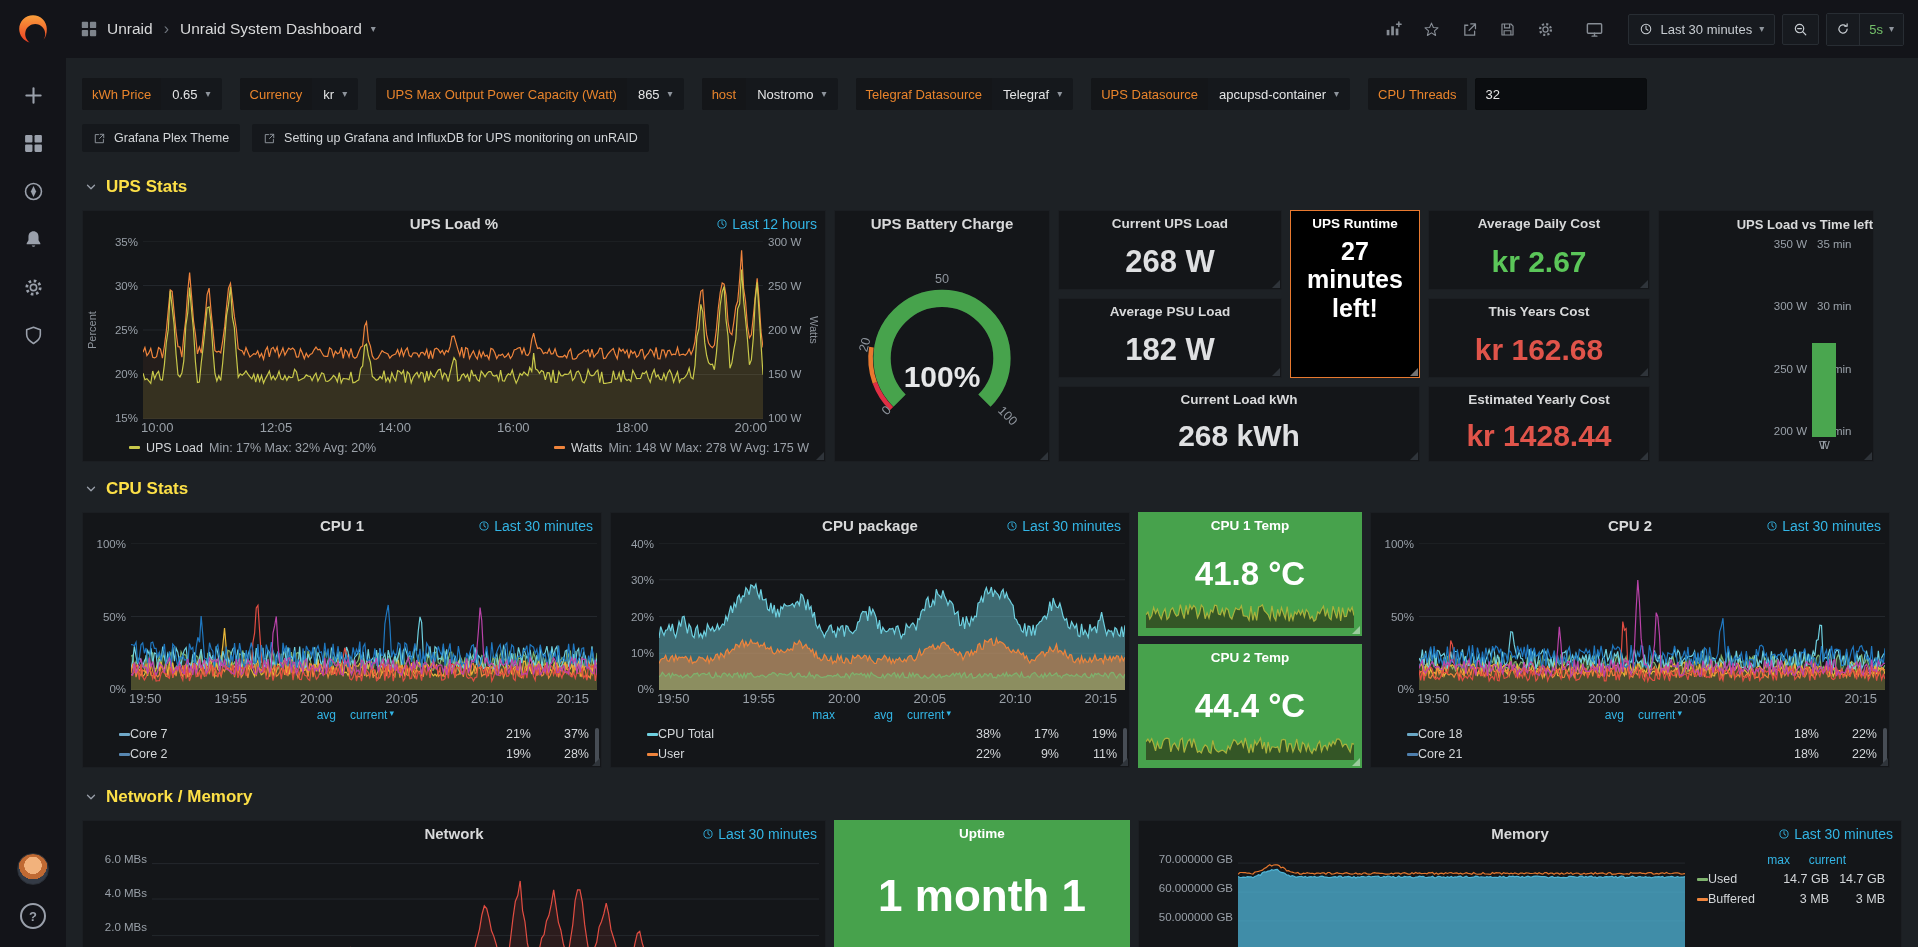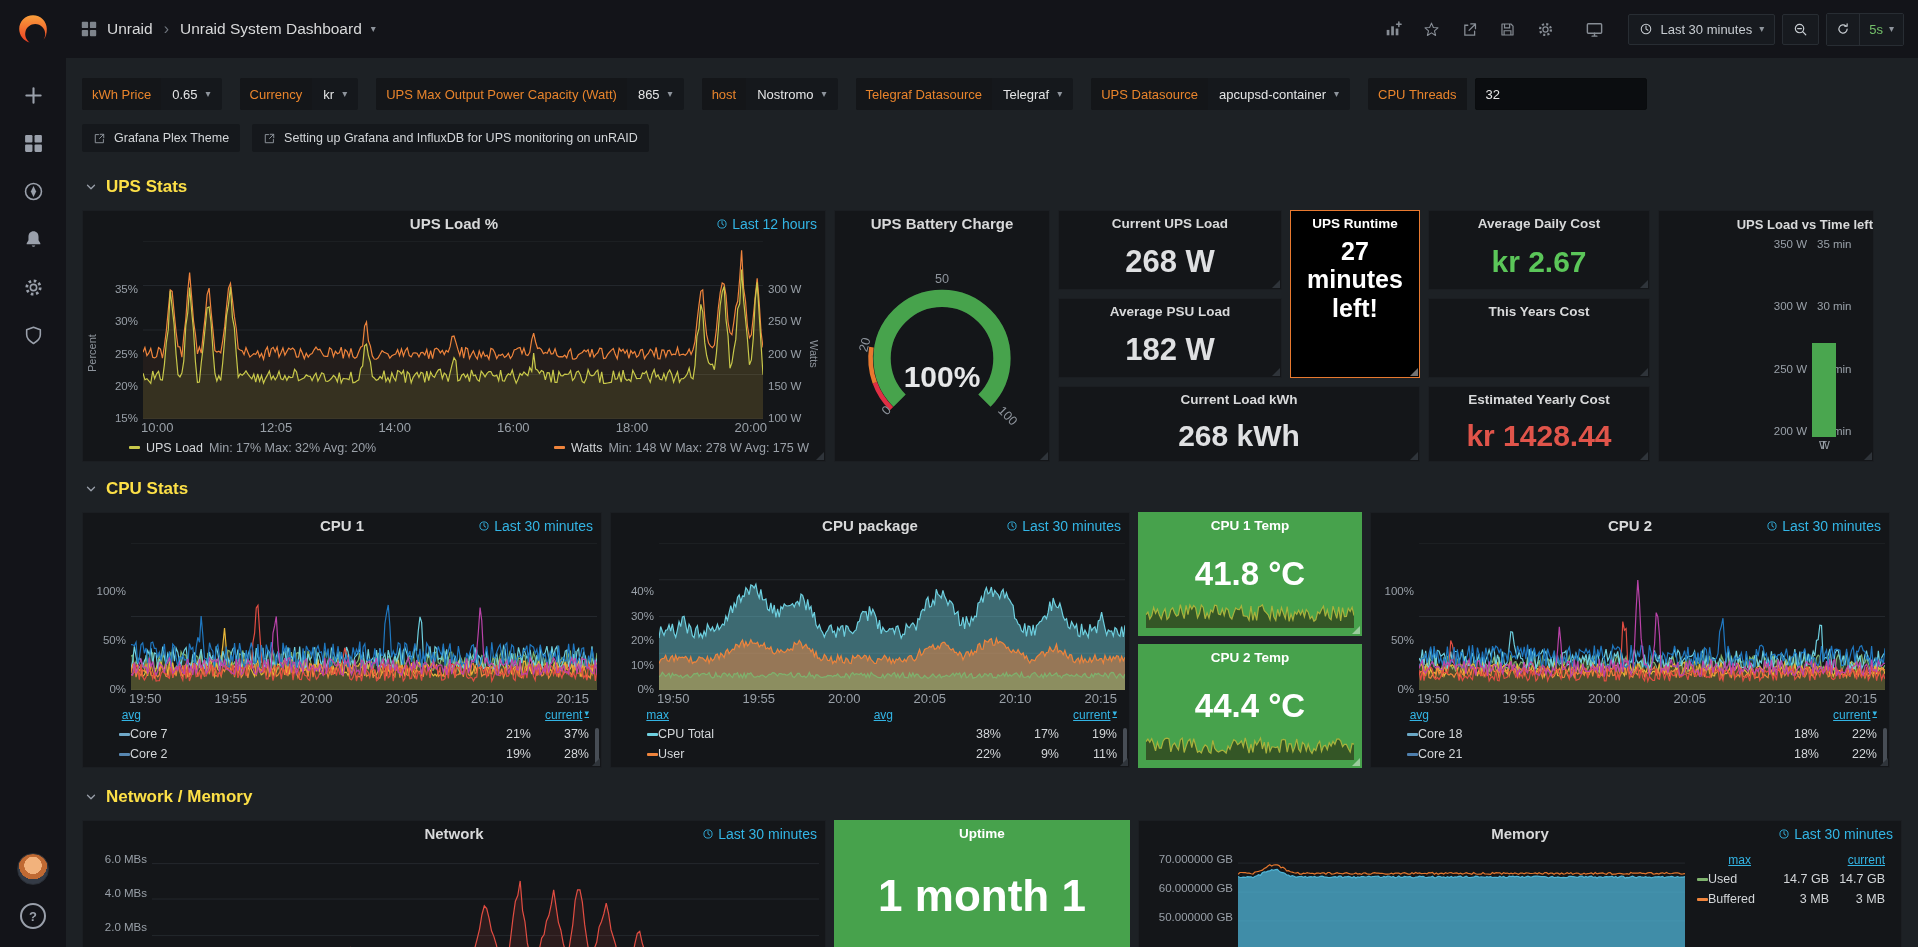--- a/index.html
+++ b/index.html
@@ -62,21 +62,21 @@
   .panel::after{content:"";position:absolute;right:1px;bottom:1px;width:0;height:0;
                 border-left:8px solid transparent;border-bottom:8px solid #2f343a;}
   .panel-header{position:relative;height:26px;line-height:26px;text-align:center;flex:0 0 auto;}
   .panel-title{font-size:15px;font-weight:600;color:#d8d9da;cursor:pointer;}
   .stat .panel-header{height:24px;line-height:24px;}
   .stat .panel-title{font-size:13.5px;}
   .time-info{position:absolute;right:8px;top:0;display:flex;align-items:center;gap:4px;color:#33b5e5;font-size:14px;height:26px;}
   
   .graph-panel{}
   .graph-area{flex:1 1 auto;display:flex;min-height:0;padding:4px 4px 0 2px;}
-  .y-axis{display:flex;flex:0 0 auto;margin-top:47px;}
+  .y-axis{display:flex;flex:0 0 auto;}
   .y-axis.left{width:58px;}
   .y-axis.right{width:58px;}
   .y-axis.slim{width:46px;}
   .axis-title{writing-mode:vertical-rl;transform:rotate(180deg);font-size:11px;color:#8e949c;
               display:flex;align-items:center;justify-content:center;width:14px;}
   .y-axis.right .axis-title{transform:none;}
   .ticks{flex:1;display:flex;flex-direction:column;justify-content:space-between;font-size:11.5px;color:#99a0a8;
          text-align:right;padding:0 5px;margin:-5px 0;}
   .ticks.la{text-align:left;}
   .plot{flex:1 1 auto;position:relative;overflow:hidden;min-width:0;}
@@ -86,21 +86,21 @@
   .xt-cpu{margin:1px 12px 0 46px;}
   
   .g-legend{display:flex;align-items:center;height:21px;font-size:12.5px;padding:0 16px 3px 46px;flex:0 0 auto;}
   .gl-item{display:flex;gap:6px;align-items:center;}
   .gl-item+.gl-item{margin-left:auto;}
   .sw{width:11px;height:3px;border-radius:1px;flex:0 0 auto;}
   .nm{color:#d3d6d9;cursor:pointer;white-space:nowrap;}
   .st{color:#9aa0a8;white-space:nowrap;}
   
   .legend-table{position:relative;flex:0 0 auto;padding-bottom:3px;}
-  .lt-head{display:flex;justify-content:space-between;color:#33b5e5;font-size:12px;height:16px;padding-right:12px;text-decoration:underline;}
+  .lt-head{display:flex;justify-content:center;color:#33b5e5;font-size:12px;height:16px;padding-right:12px;}
   .lt-head .col{width:58px;text-align:right;display:flex;justify-content:flex-end;gap:2px;cursor:pointer;}
   .hcaret{font-size:9px;color:#33b5e5;}
   .lt-row{display:flex;align-items:center;font-size:12.5px;height:20px;padding:0 12px 0 36px;}
   .lt-row .nm{font-size:12.5px;}
   .lt-row .v{width:58px;text-align:right;color:#d3d6d9;}
   .lt-row .v.first{margin-left:auto;}
   .lt-scroll{position:absolute;right:2px;top:20px;width:4px;height:36px;background:#474d55;border-radius:2px;cursor:pointer;}
   
   .stat-value{flex:1;display:flex;align-items:center;justify-content:center;font-weight:700;font-size:30px;color:#dfe0e2;}
   .stat-value.big{font-size:31px;}
@@ -541,20 +541,21 @@
         <div class="panel stat p-adc">
           <div class="panel-header"><span class="panel-title">Average Daily Cost</span></div>
           <div class="stat-value v-green">kr 2.67</div>
         </div>
         <div class="panel stat p-apl">
           <div class="panel-header"><span class="panel-title">Average PSU Load</span></div>
           <div class="stat-value big">182 W</div>
         </div>
         <div class="panel stat p-tyc">
           <div class="panel-header"><span class="panel-title">This Years Cost</span></div>
+          <div class="stat-value v-red">kr 162.68</div>
         </div>
         <div class="panel stat p-clk">
           <div class="panel-header"><span class="panel-title">Current Load kWh</span></div>
           <div class="stat-value">268 kWh</div>
         </div>
         <div class="panel stat p-eyc">
           <div class="panel-header"><span class="panel-title">Estimated Yearly Cost</span></div>
           <div class="stat-value v-red">kr 1428.44</div>
         </div>
       </div>

